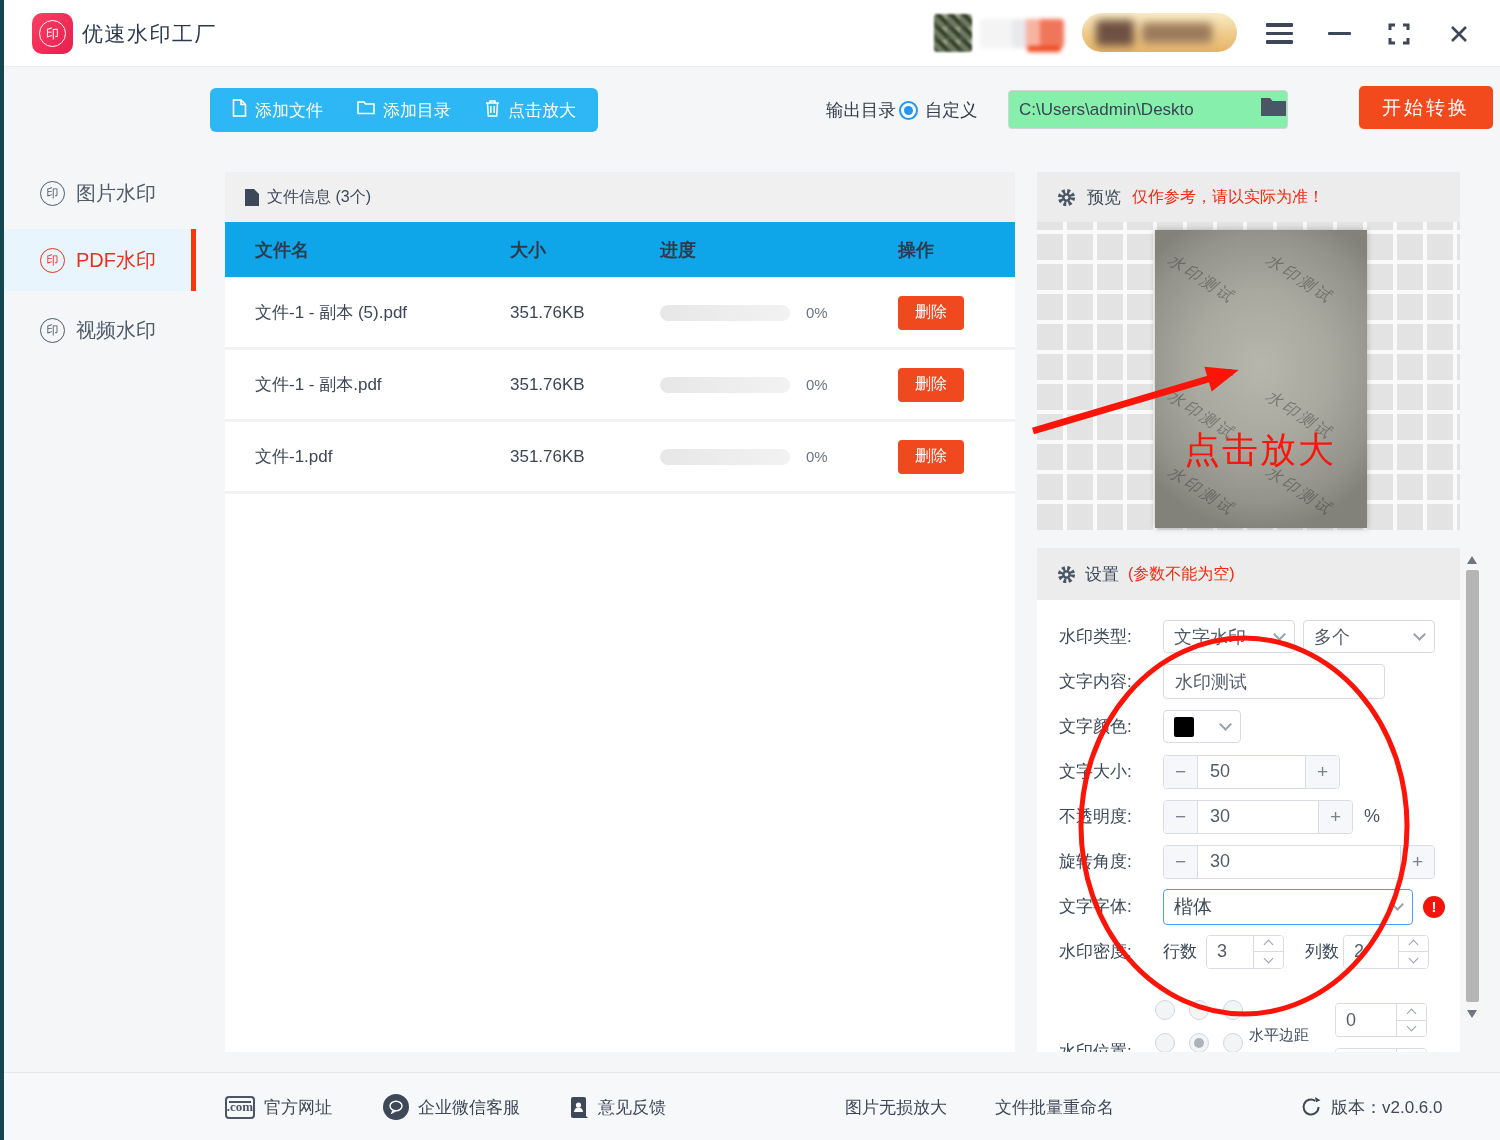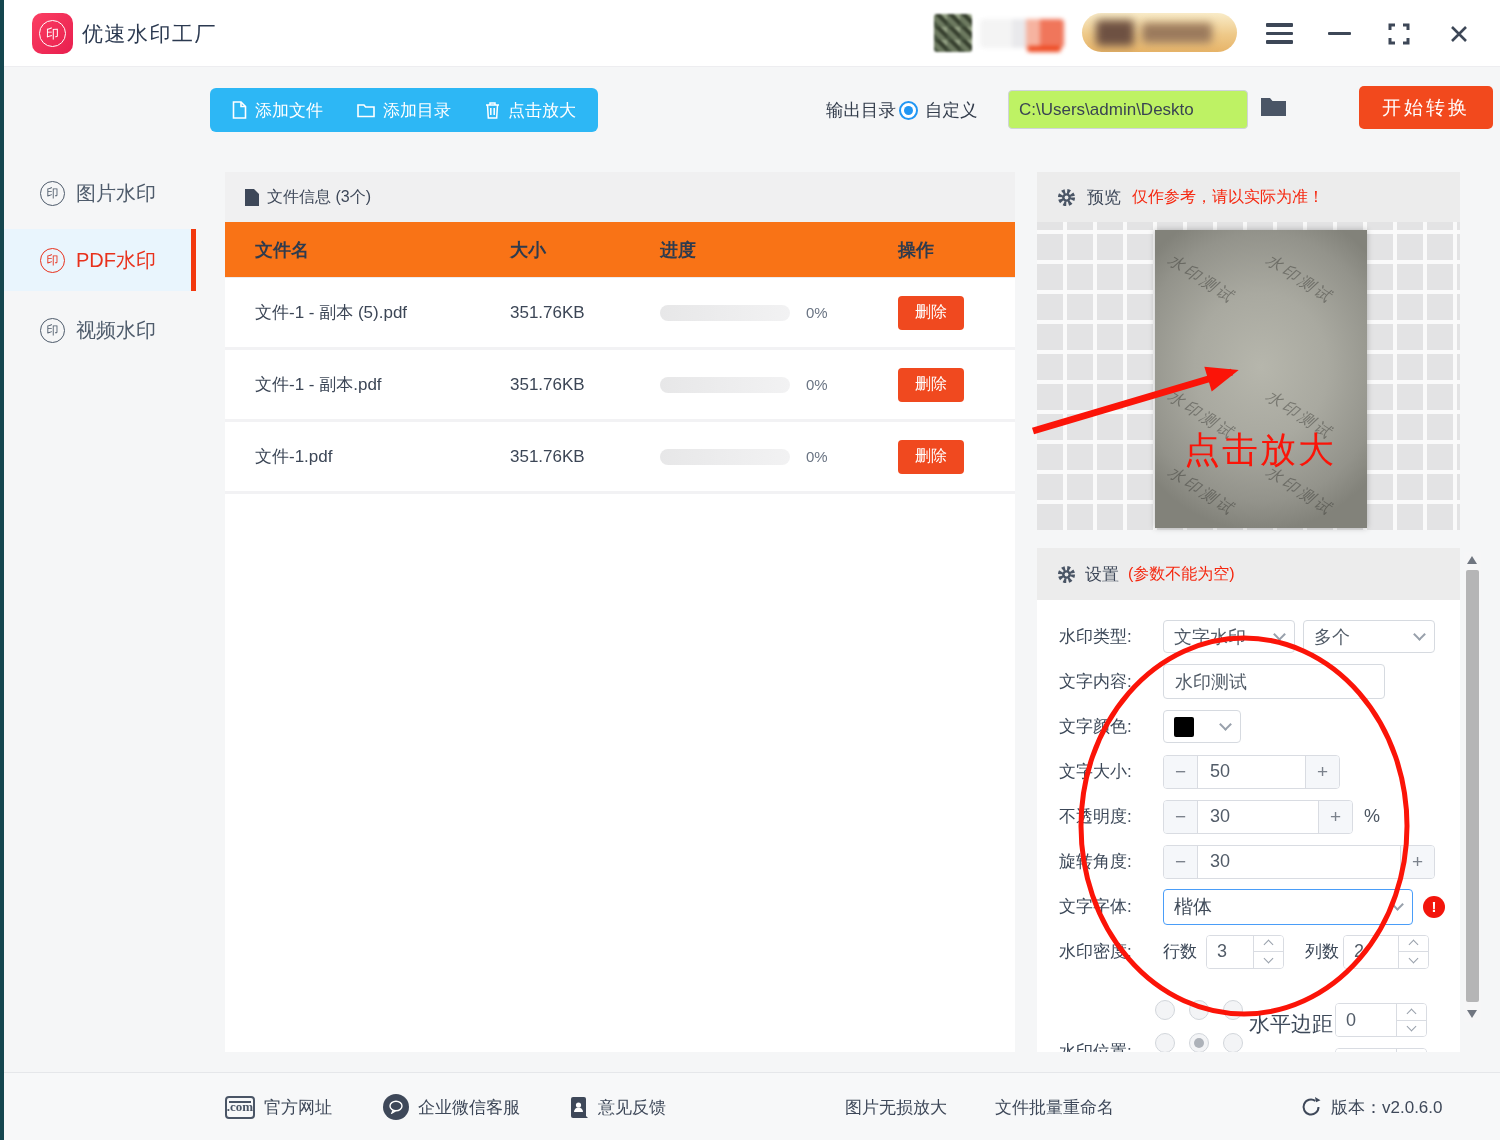--- a/index.html
+++ b/index.html
@@ -30,33 +30,33 @@
 
   
   .sidebar{position:absolute;left:4px;top:67px;width:194px;bottom:0;}
   .side-item{position:absolute;left:0;width:192px;height:62px;display:flex;align-items:center;gap:11px;padding-left:36px;color:#4e5b6b;font-size:20px;cursor:pointer;}
   .side-item.active{background:#e9f5fd;border-right:5px solid #f2380e;color:#e8311c;}
   .seal-icon{width:25px;height:25px;border:1.7px solid currentColor;border-radius:50%;font-size:12px;display:flex;align-items:center;justify-content:center;flex-shrink:0;}
   .si-0{top:95px;}.si-1{top:162px;}.si-2{top:232px;}
 
   
   .btn-group{position:absolute;left:210px;top:88px;height:44px;background:#2db7f5;border-radius:6px;display:flex;align-items:center;padding:0 22px;gap:34px;}
-  .tb-btn{display:flex;align-items:center;gap:8px;color:#fff;font-size:17px;cursor:pointer;white-space:nowrap;}
+  .tb-btn{display:flex;align-items:flex-start;gap:8px;color:#fff;font-size:17px;cursor:pointer;white-space:nowrap;}
   .out-label{position:absolute;left:826px;top:88px;height:44px;display:flex;align-items:center;font-size:17.5px;color:#333d4c;}
   .radio-wrap{position:absolute;left:899px;top:88px;height:44px;display:flex;align-items:center;gap:7px;font-size:17.5px;color:#333d4c;cursor:pointer;}
   .radio{width:19px;height:19px;border:2px solid #2196f3;border-radius:50%;display:flex;align-items:center;justify-content:center;background:#fff;}
   .radio::after{content:"";width:9px;height:9px;border-radius:50%;background:#2196f3;}
-  .path-input{position:absolute;left:1008px;top:90px;width:240px;height:39px;border:1px solid #cfd3da;border-radius:4px;background:#bef264;font-size:17px;color:#3a4452;padding:0 10px;font-family:"Liberation Sans",sans-serif;outline:none;}
+  .path-input{position:absolute;left:1008px;top:90px;width:280px;height:39px;border:1px solid #cfd3da;border-radius:4px;background:#86efac;font-size:17px;color:#3a4452;padding:0 10px;font-family:"Liberation Sans",sans-serif;outline:none;}
   .folder-out{position:absolute;left:1260px;top:96px;cursor:pointer;}
   .start-btn{position:absolute;left:1323px;top:86px;width:134px;height:43px;background:#f2491d;border:none;border-radius:5px;color:#fff;font-size:19px;letter-spacing:3px;cursor:pointer;font-family:"Liberation Sans",sans-serif;margin-left:36px;}
 
   
   .file-panel{position:absolute;left:225px;top:172px;width:790px;height:880px;background:#fff;}
   .fp-header{height:50px;background:#f0f0f1;display:flex;align-items:center;gap:8px;padding-left:20px;font-size:16px;color:#3e4859;}
-  .fp-cols{height:56px;background:#f97316;border-bottom:1px solid #ececef;display:grid;grid-template-columns:255px 150px 238px 1fr;align-items:center;padding-left:30px;font-size:18px;font-weight:bold;color:#2e3b4e;}
+  .fp-cols{height:56px;background:#0ea5e9;border-bottom:1px solid #ececef;display:grid;grid-template-columns:255px 150px 238px 1fr;align-items:center;padding-left:30px;font-size:18px;font-weight:bold;color:#2e3b4e;}
   .f-row{height:72px;border-bottom:3px solid #f2f2f4;display:grid;grid-template-columns:255px 150px 238px 1fr;align-items:center;padding-left:30px;font-size:17px;color:#3c4656;}
   .prog-cell{display:flex;align-items:center;gap:16px;}
   .prog-bar{width:130px;height:16px;border-radius:8px;background:linear-gradient(90deg,#e7e7e8,#f2f2f3);}
   .prog-txt{font-size:15px;color:#6b7584;}
   .del-btn{width:66px;height:34px;background:#f0491f;color:#fff;border:none;border-radius:4px;font-size:16px;cursor:pointer;font-family:"Liberation Sans",sans-serif;}
 
   
   .preview-box{position:absolute;left:1037px;top:172px;width:423px;height:358px;background:#fff;}
   .panel-head{height:50px;background:#ececec;display:flex;align-items:center;gap:11px;padding-left:20px;font-size:17px;color:#3e4859;}
   .head-warn{color:#f5270f;font-size:16px;}
@@ -99,21 +99,21 @@
   .spin .arrows span{flex:1;display:flex;align-items:center;justify-content:center;background:#fff;cursor:pointer;}
   .spin .arrows span:first-child{border-bottom:1px solid #d9dce2;}
   .achev{width:7px;height:7px;border-right:1.8px solid #98a0ab;border-bottom:1.8px solid #98a0ab;}
   .achev.up{transform:rotate(-135deg);margin-top:3px;}
   .achev.down{transform:rotate(45deg);margin-bottom:3px;}
   .st-pos{position:relative;height:140px;margin-top:4px;}
   .pos-label{position:absolute;left:22px;top:62px;font-size:17px;color:#3c4858;}
   .radio-grid{position:absolute;left:118px;top:22px;display:grid;grid-template-columns:repeat(3,20px);grid-template-rows:20px 20px;gap:13px 14px;}
   .pos-radio{width:20px;height:20px;border-radius:50%;border:1px solid #d2d6db;background:#f3f4f6;cursor:pointer;display:flex;align-items:center;justify-content:center;}
   .pos-radio.sel-pos::after{content:"";width:10px;height:10px;border-radius:50%;background:#adb2b9;}
-  .hm-label{position:absolute;left:212px;top:32px;font-size:21px;color:#3c4858;}
+  .hm-label{position:absolute;left:212px;top:48px;font-size:15px;color:#3c4858;}
   .hm-spin{position:absolute;left:298px;top:25px;width:92px;}
   .vm-spin{position:absolute;left:298px;top:70px;width:92px;}
 
   
   .st-scroll{position:absolute;left:1464px;top:552px;width:17px;height:470px;background:#f6f6f7;}
   .st-scroll .tri-up{position:absolute;left:3px;top:4px;width:0;height:0;border-left:5.5px solid transparent;border-right:5.5px solid transparent;border-bottom:8px solid #707680;}
   .st-scroll .tri-down{position:absolute;left:3px;bottom:4px;width:0;height:0;border-left:5.5px solid transparent;border-right:5.5px solid transparent;border-top:8px solid #707680;}
   .st-scroll .thumb{position:absolute;left:2px;top:18px;width:13px;height:432px;background:#b5b5b6;border-radius:2px;}
 
   

